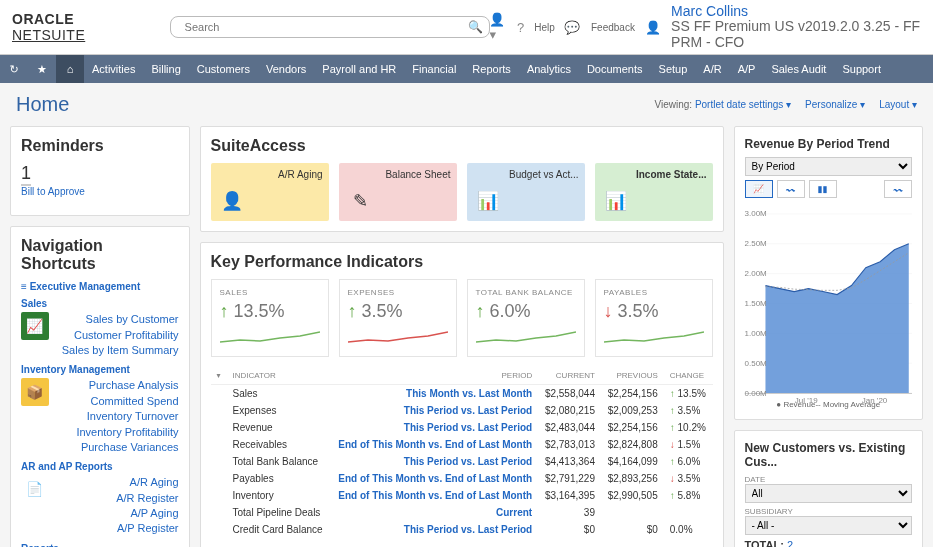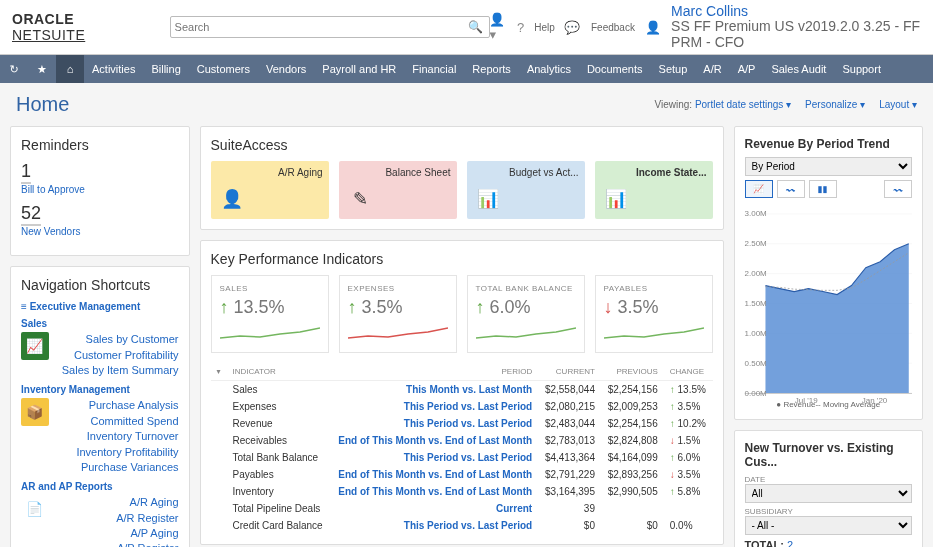--- a/index.html
+++ b/index.html
@@ -1,21 +1,21 @@
 <!DOCTYPE html>
 <html><head>
 <meta charset="utf-8">
 <style>
 * { box-sizing: border-box; margin: 0; padding: 0; }
 body { font-family: Arial, Helvetica, sans-serif; font-size: 11px; background: #f5f5f5; color: #333; width: 933px; }
 .header { background: #fff; display: flex; align-items: center; padding: 4px 12px; border-bottom: 1px solid #ccc; }
 .logo { font-weight: bold; font-size: 14px; letter-spacing: 0.5px; }
 .logo .thin { font-weight: 300; text-decoration: underline; }
 .search-wrap { margin-left: 40px; position: relative; }
-.search { width: 320px; padding: 4px 24px 4px 4px; border: 1px solid #bbb; border-radius: 2px; font-size: 11px; }
+.search { width: 320px; padding: 4px 24px 4px 14px; border: 1px solid #bbb; border-radius: 8px; font-size: 11px; }
 .search-icon { position: absolute; right: 6px; top: 4px; color: #666; font-size: 12px; }
 .header-right { margin-left: auto; display: flex; align-items: center; gap: 10px; font-size: 10px; color: #666; }
 .header-right .ico { cursor: pointer; color: #888; font-size: 13px; }
 .user-box { display: flex; flex-direction: column; line-height: 1.1; font-size: 14px; }
 .nav { background: #5b6f8a; color: #fff; display: flex; align-items: center; }
 .nav-icons { display: flex; }
 .nav-icons .ni { width: 28px; height: 28px; display: flex; align-items: center; justify-content: center; cursor: pointer; }
 .nav-icons .ni.active { background: #3d4d61; }
 .nav-items { display: flex; }
 .nav-items a { color: #fff; text-decoration: none; padding: 7px 8px; font-size: 11px; cursor: pointer; }
@@ -23,21 +23,21 @@
 .page-title { color: #3063a4; font-size: 20px; font-weight: 400; }
 .page-bar-right { margin-left: auto; display: flex; gap: 14px; font-size: 10px; color: #666; }
 .page-bar-right span { cursor: pointer; }
 .link { color: #2268c3; }
 .drop { color: #2268c3; }
 .main { display: flex; gap: 10px; padding: 0 10px 10px; }
 .col-left { width: 180px; display: flex; flex-direction: column; gap: 10px; }
 .col-mid { flex: 1; display: flex; flex-direction: column; gap: 10px; }
 .col-right { width: 190px; display: flex; flex-direction: column; gap: 10px; }
 .card { background: #fff; border: 1px solid #ddd; border-radius: 2px; padding: 10px; }
-.card h3 { font-size: 14px; font-weight: normal; margin-bottom: 8px; }
+.card h3 { font-size: 16px; font-weight: bold; margin-bottom: 8px; }
 .rem-num { font-size: 18px; color: #333; border-bottom: 2px solid #ccc; display: inline-block; }
 .rem-label { color: #2268c3; font-size: 10px; display: block; margin-bottom: 8px; cursor: pointer; }
 .shortcut-h { color: #2268c3; font-weight: bold; font-size: 10px; margin: 6px 0 3px; cursor: pointer; }
 .shortcut-h.exec::before { content: "≡ "; }
 .shortcut-item { color: #2268c3; font-size: 11px; display: block; margin-left: 32px; line-height: 1.4; cursor: pointer; text-align: right; }
 .shortcut-block { display: flex; margin-bottom: 4px; }
 .shortcut-ico { width: 28px; height: 28px; background: #eee; margin-right: 4px; flex-shrink: 0; border-radius: 2px; display: flex; align-items: center; justify-content: center; font-size: 14px; }
 .suite-tiles { display: flex; gap: 10px; }
 .tile { flex: 1; height: 58px; border-radius: 2px; padding: 6px; position: relative; font-size: 10px; cursor: pointer; text-align: right; }
 .tile .tico { position: absolute; left: 8px; bottom: 6px; width: 28px; height: 28px; display: flex; align-items: center; justify-content: center; font-size: 18px; }
@@ -132,22 +132,20 @@
 </div>
 
 <div class="main">
 
   <div class="col-left">
     <div class="card">
       <h3>Reminders</h3>
       <div id="reminders-body">
           <div><div class="rem-num">1</div>
   <span class="rem-label">Bill to Approve</span></div>
-          <div><div class="rem-num">52</div>
-  <span class="rem-label">New Vendors</span></div>
         </div>
     </div>
     <div class="card">
       <h3>Navigation Shortcuts</h3>
       <div class="shortcut-h exec">Executive Management</div>
       <div id="shortcuts-body">
           <div class="shortcut-h">Sales</div>
           <div class="shortcut-block">
             <div class="shortcut-ico" style="background: rgb(46, 125, 50);">📈</div>
             <div style="flex: 1 1 0%;">
@@ -351,21 +349,21 @@
           </div>
         <div style="position:absolute;bottom:-12px;left:30%;font-size:8px;color:#888">Jul '19</div>
         <div style="position:absolute;bottom:-12px;left:70%;font-size:8px;color:#888">Jan '20</div>
       </div>
       <div class="chart-legend">
         <span>● <span>Revenue</span></span>
         <span>-- <span>Moving Average</span></span>
       </div>
     </div>
     <div class="card">
-      <div class="section-title">New Turnover vs. Existing Cus...</div>
+      <div class="section-title">New Customers vs. Existing Cus...</div>
       <div class="small-label">DATE</div>
       <select class="sel"><option>All</option></select>
       <div class="small-label">SUBSIDIARY</div>
       <select class="sel"><option>- All -</option></select>
       <div><b>TOTAL:</b> <span class="link">2</span></div>
       <div style="font-size:9px;color:#888;margin-top:4px">2,000,000</div>
     </div>
   </div>
 
 </div>

